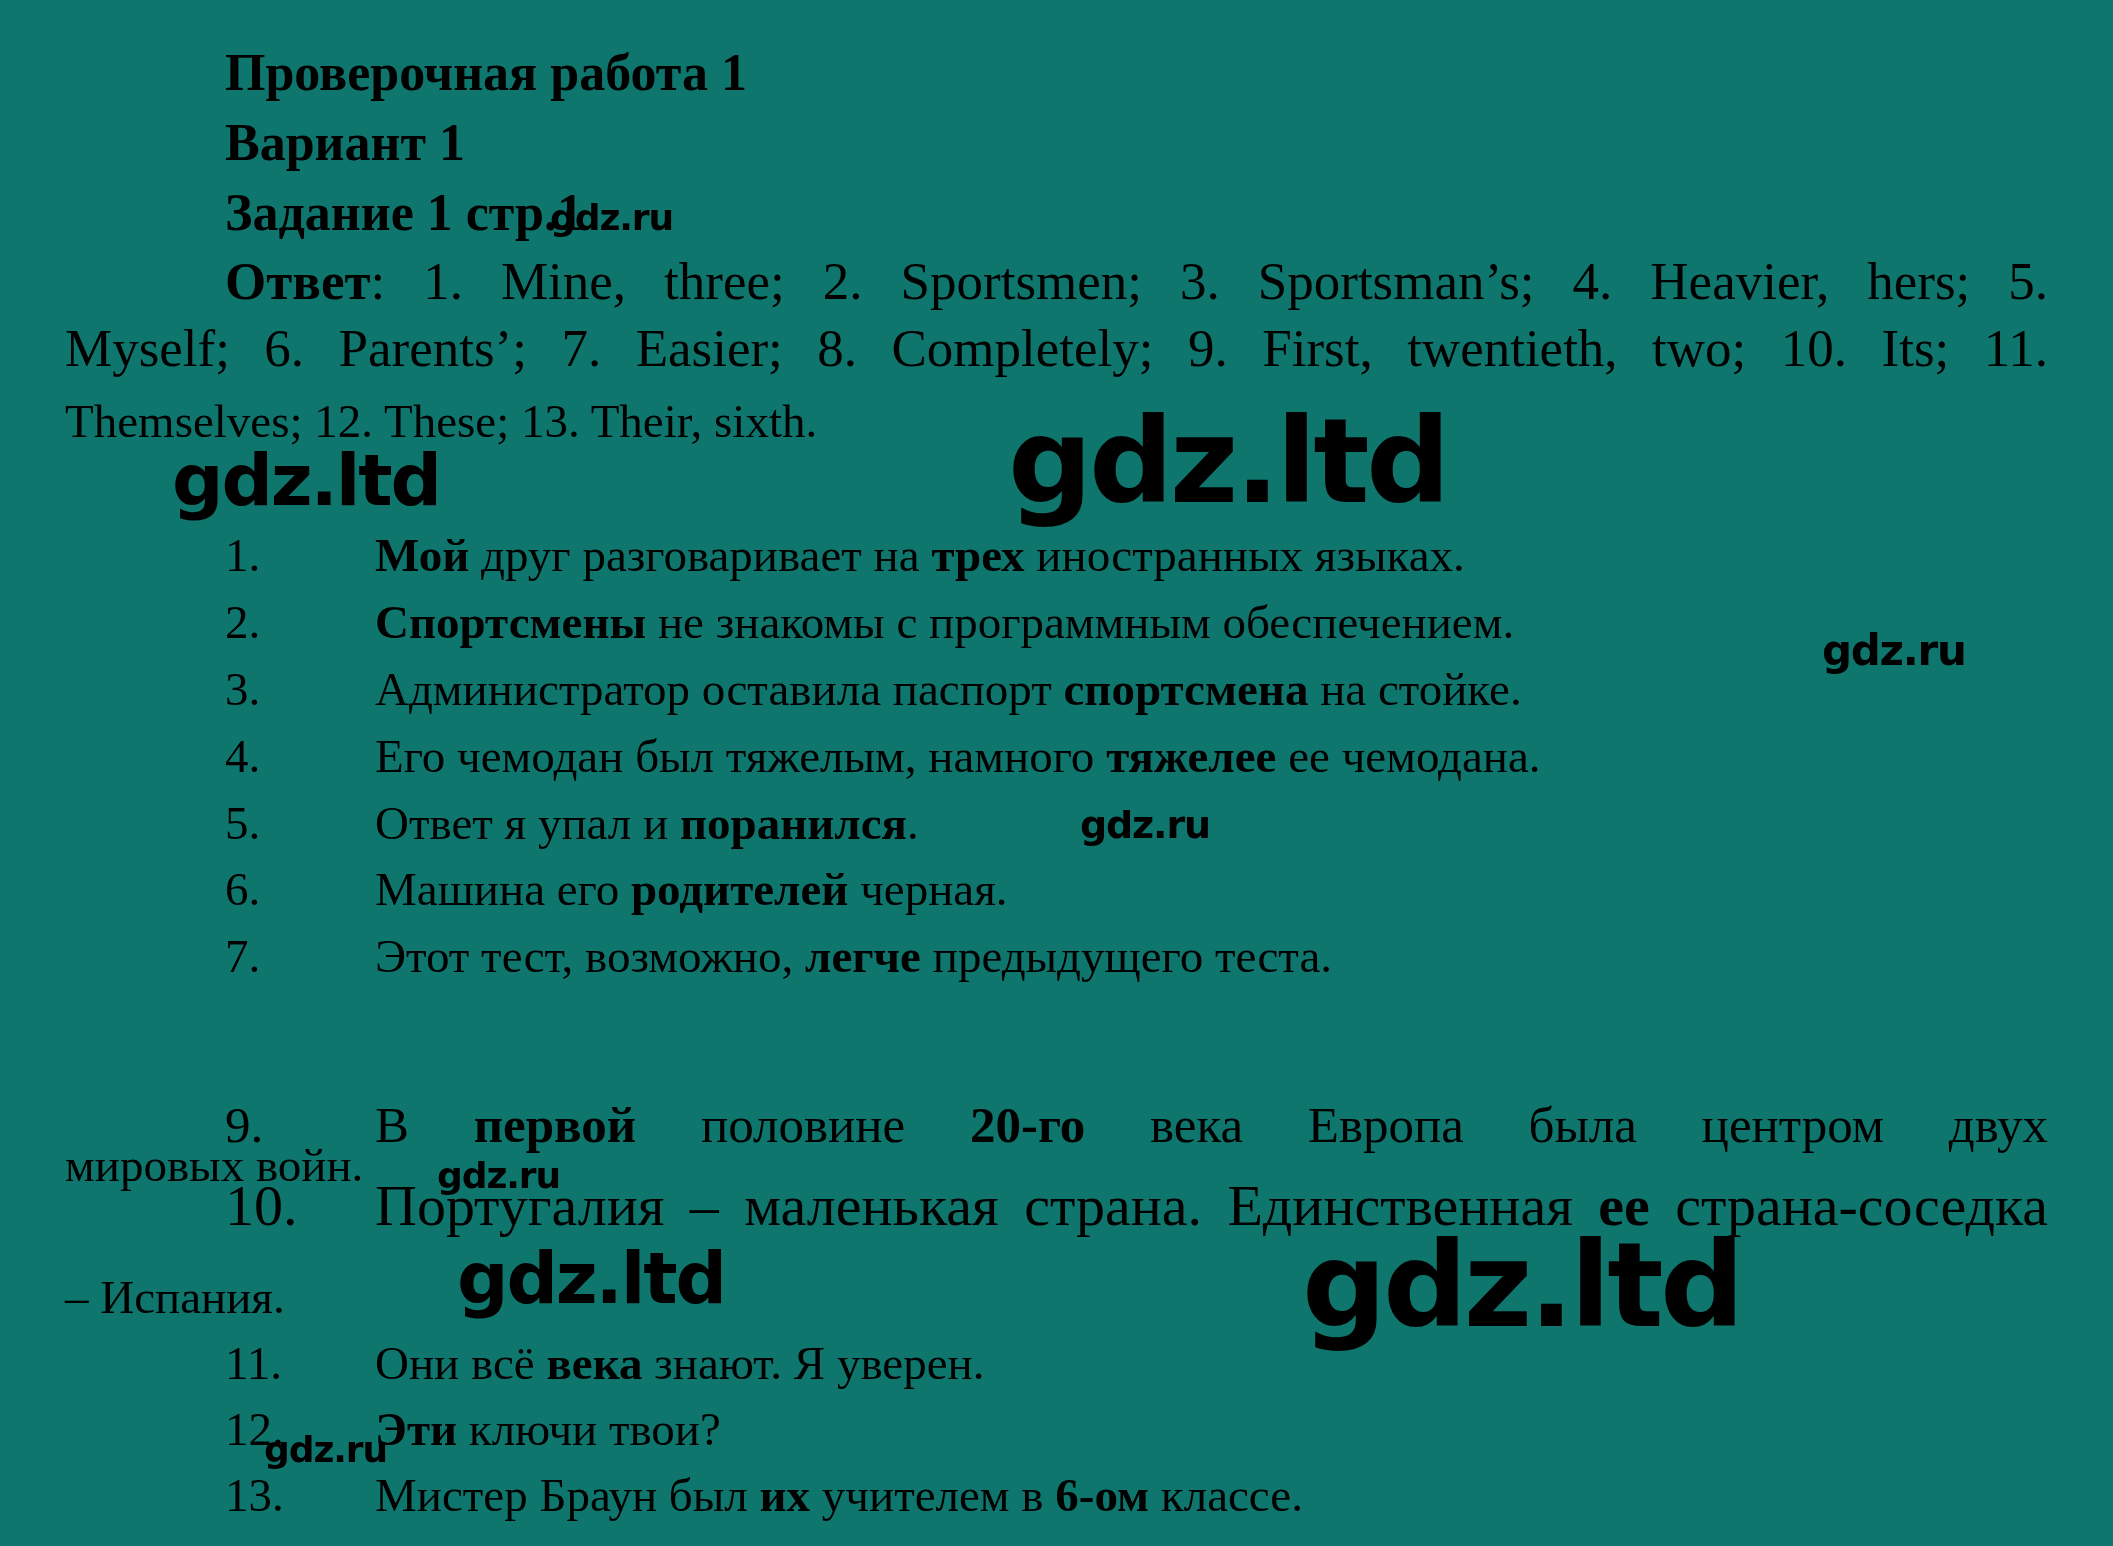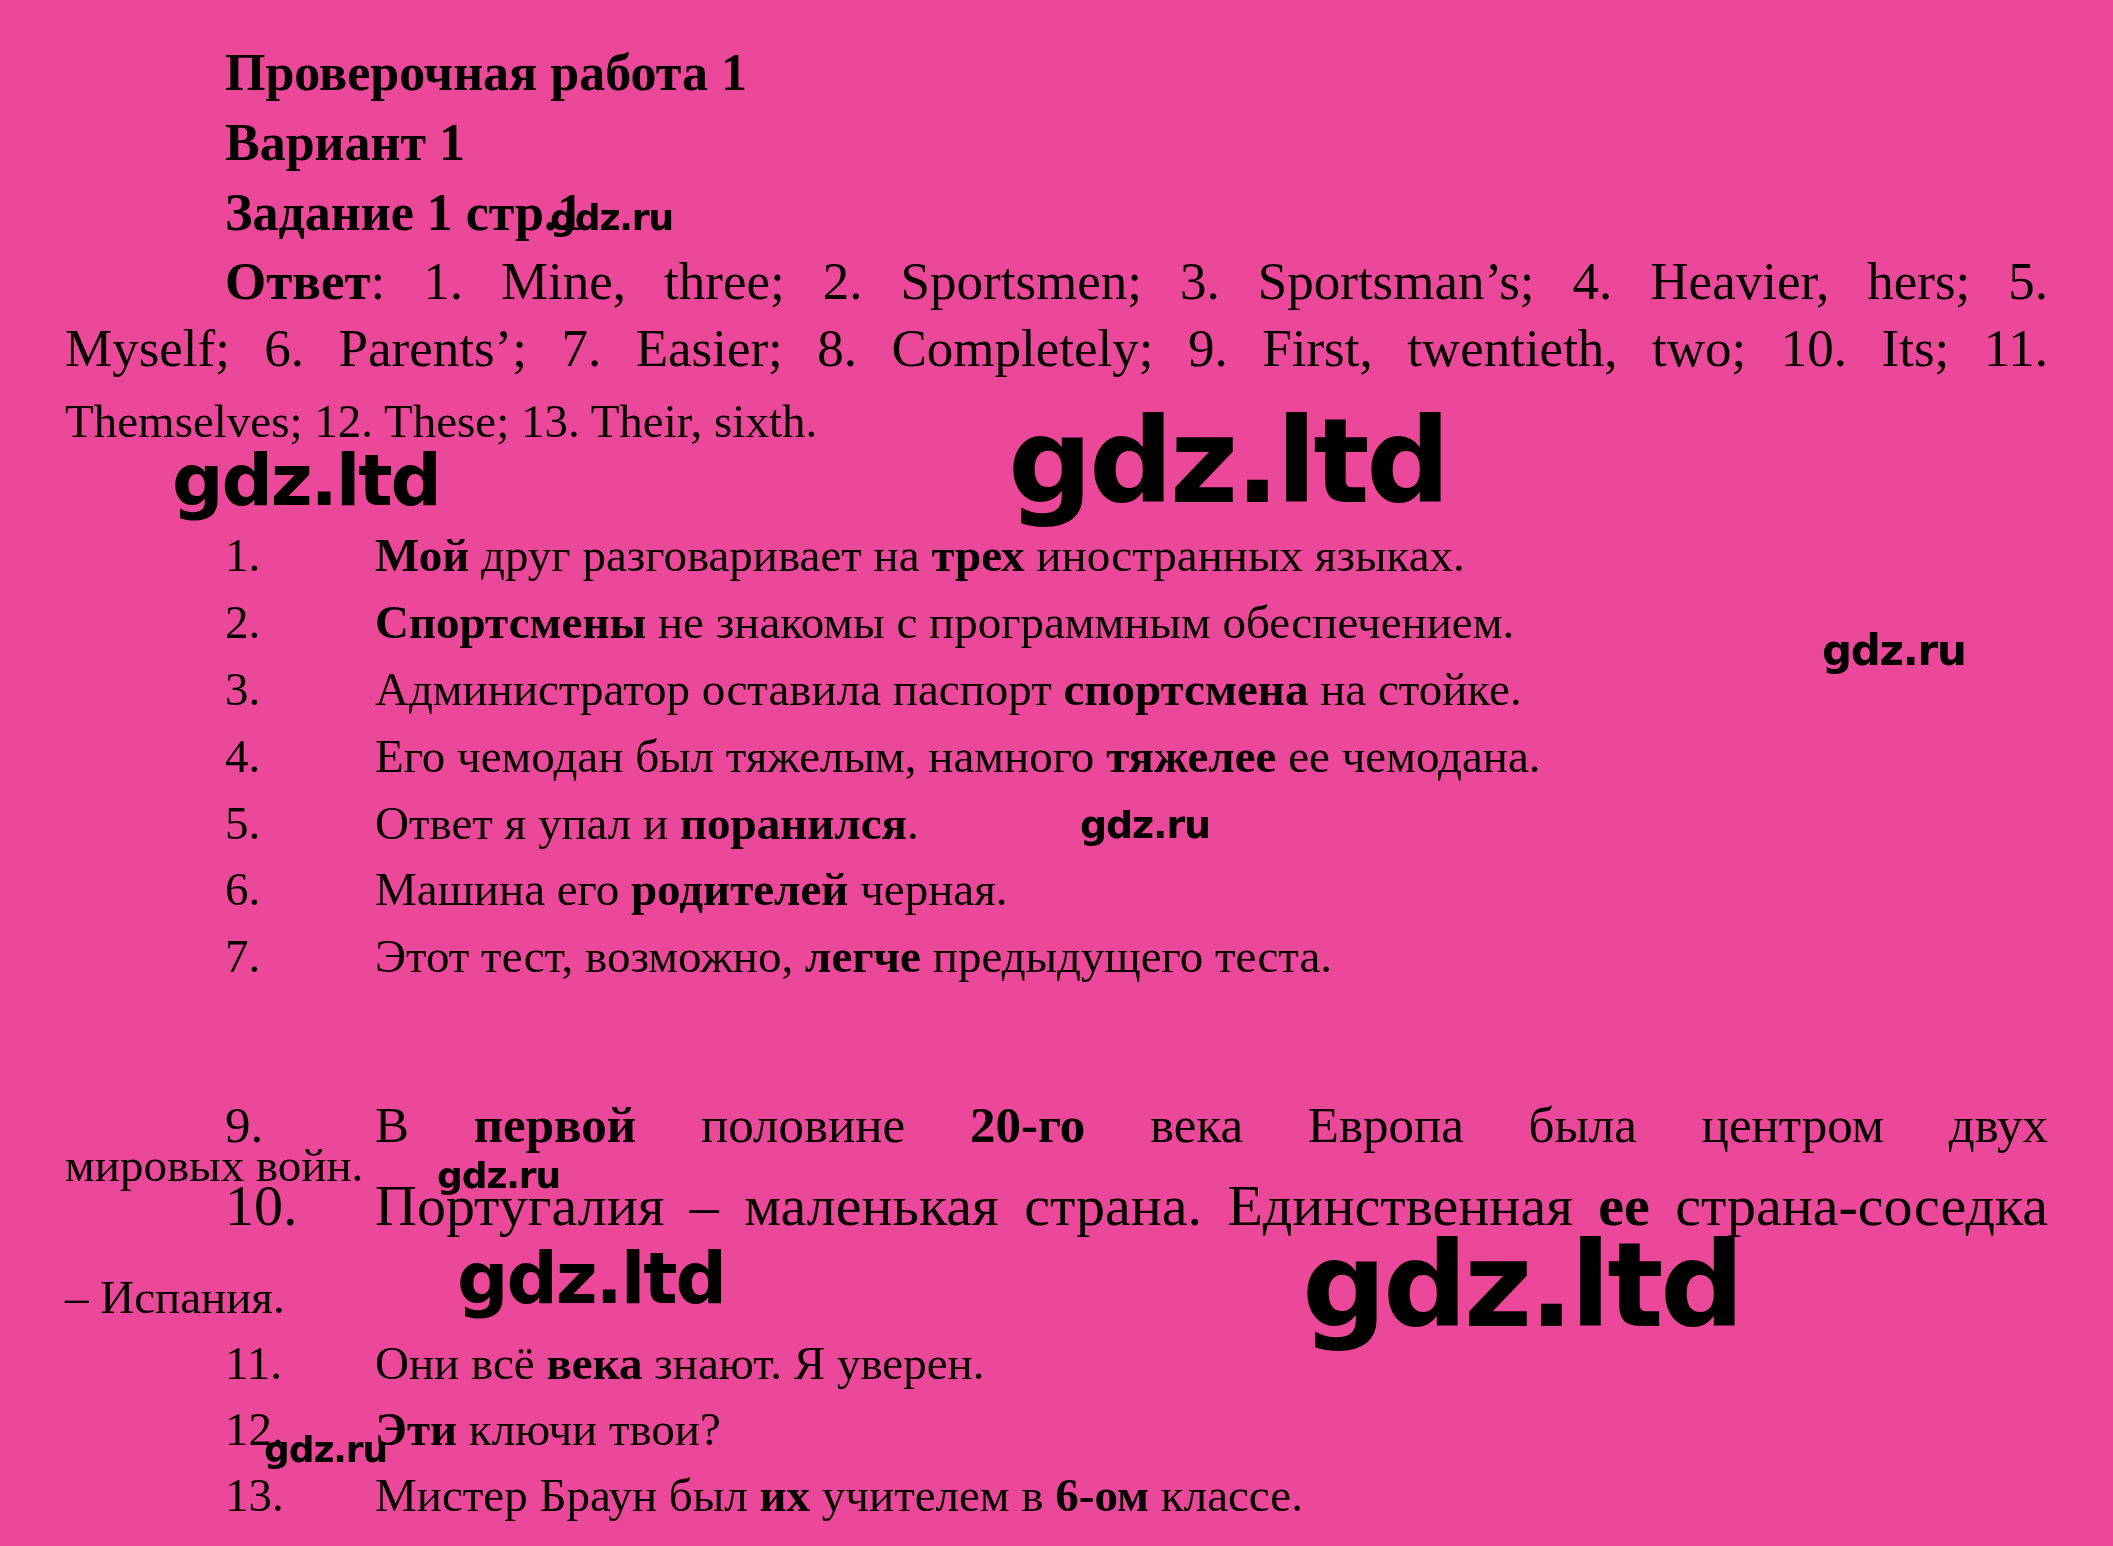--- a/index.html
+++ b/index.html
@@ -1,20 +1,20 @@
 <!DOCTYPE html>
 <html><head>
 <meta charset="utf-8">
 <style>
   html,body { margin:0; padding:0; background:#ffffff; }
   .page {
     position:relative;
     width:2113px;
     height:1546px;
-    background:#ec4899;
+    background:#0f766e;
     color:#000000;
     font-family:"Liberation Serif","DejaVu Serif",serif;
     overflow:hidden;
   }
   .line {
     position:absolute;
     height:58px;
     line-height:58px;
     font-size:47px;
     left:225px;

